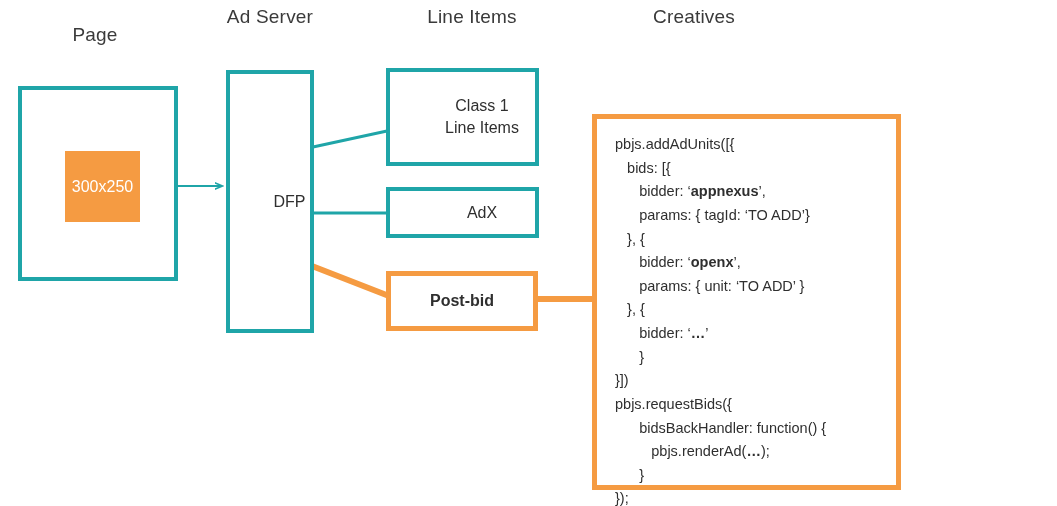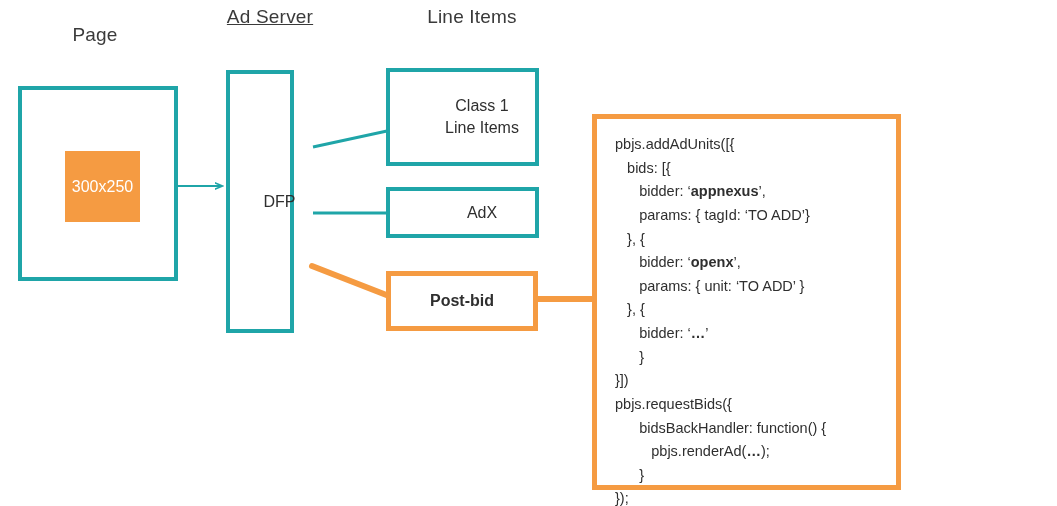--- a/index.html
+++ b/index.html
@@ -20,21 +20,21 @@
   .col-header {
     position: absolute;
     font-size: 19px;
     color: #3a3a3a;
     font-weight: 400;
     text-align: center;
     white-space: nowrap;
     letter-spacing: 0.2px;
   }
   .hdr-page      { left: 30px;  top: 24px;  width: 130px; }
-  .hdr-adserver  { left: 196px; top: 6px;  width: 148px; text-decoration: underline; }
+  .hdr-adserver  { left: 196px; top: 6px;  width: 148px; }
   .hdr-lineitems { left: 392px; top: 6px;  width: 160px; }
   .hdr-creatives { left: 608px; top: 6px;  width: 172px; }
 
   .box {
     position: absolute;
     box-sizing: border-box;
     background: #ffffff;
     display: flex;
     align-items: center;
     justify-content: center;
@@ -59,21 +59,21 @@
     left: 65px; top: 151px; width: 75px; height: 71px;
     background: #f59b42;
     display: flex; align-items: center; justify-content: center;
   }
   #ad-slot .slot-text {
     color: #ffffff;
     font-size: 16px;
   }
 
   
-  #dfp-box { left: 226px; top: 70px; width: 68px; height: 263px; }
+  #dfp-box { left: 226px; top: 70px; width: 88px; height: 263px; }
 
   
   #class1-box  { left: 386px; top: 68px;  width: 153px; height: 98px; }
   #adx-box     { left: 386px; top: 187px; width: 153px; height: 51px; }
   #postbid-box { left: 386px; top: 271px; width: 152px; height: 60px; }
 
   
   #code-box {
     position: absolute;
     left: 592px; top: 114px; width: 309px; height: 376px;
@@ -100,20 +100,21 @@
   }
 </style>
 </head>
 <body>
 
 <div id="canvas">
 
   <div class="col-header hdr-page">Page</div>
   <div class="col-header hdr-adserver">Ad Server</div>
   <div class="col-header hdr-lineitems">Line Items</div>
+  <div class="col-header hdr-creatives">Creatives</div>
 
   <svg class="connectors" viewBox="0 0 1057 506">
     <defs>
       <marker id="arrow-teal" markerWidth="9" markerHeight="9" refX="7.5" refY="3.6" orient="auto" markerUnits="userSpaceOnUse">
         <path d="M0,0.3 L8,3.6 L0,6.9" fill="none" stroke="#1fa5a8" stroke-width="1.6"></path>
       </marker>
     </defs>
 
     <line x1="162" y1="186" x2="222" y2="186" stroke="#1fa5a8" stroke-width="2" marker-end="url(#arrow-teal)"></line>
 

